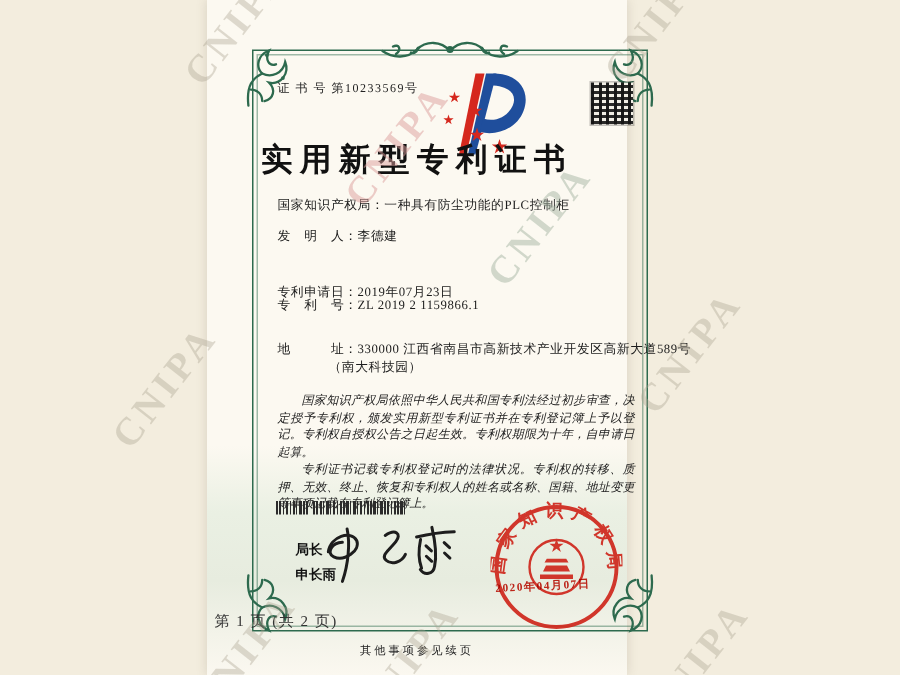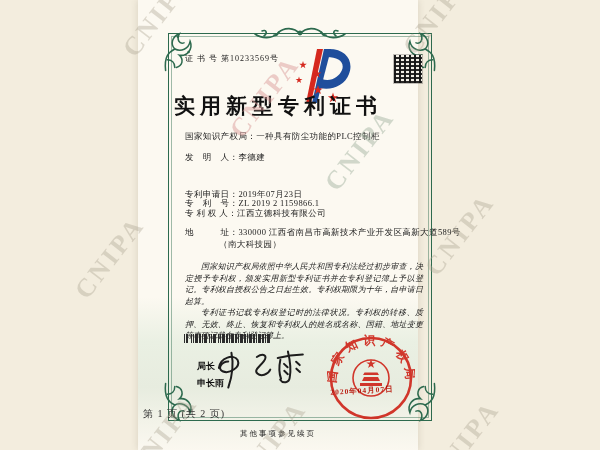--- a/index.html
+++ b/index.html
@@ -140,21 +140,20 @@
     </svg>
 
     <div class="qr"></div>
 
     <h1 class="title">实用新型专利证书</h1>
 
     <div class="row r0">国家知识产权局：一种具有防尘功能的PLC控制柜</div>
     <div class="row r1">发　明　人：李德建</div>
     <div class="row r2">专　利　号：ZL 2019 2 1159866.1</div>
     <div class="row r3">专利申请日：2019年07月23日</div>
-    <div class="row r4">专 利 权 人：江西立德科技有限公司</div>
     <div class="row r5">
       <span>地　　　址：330000 江西省南昌市高新技术产业开发区高新大道589号</span>
       <span class="line2">（南大科技园）</span>
     </div>
 
     <div class="paras">
       <p>国家知识产权局依照中华人民共和国专利法经过初步审查，决定授予专利权，颁发实用新型专利证书并在专利登记簿上予以登记。专利权自授权公告之日起生效。专利权期限为十年，自申请日起算。</p>
       <p>专利证书记载专利权登记时的法律状况。专利权的转移、质押、无效、终止、恢复和专利权人的姓名或名称、国籍、地址变更等事项记载在专利登记簿上。</p>
     </div>
 

